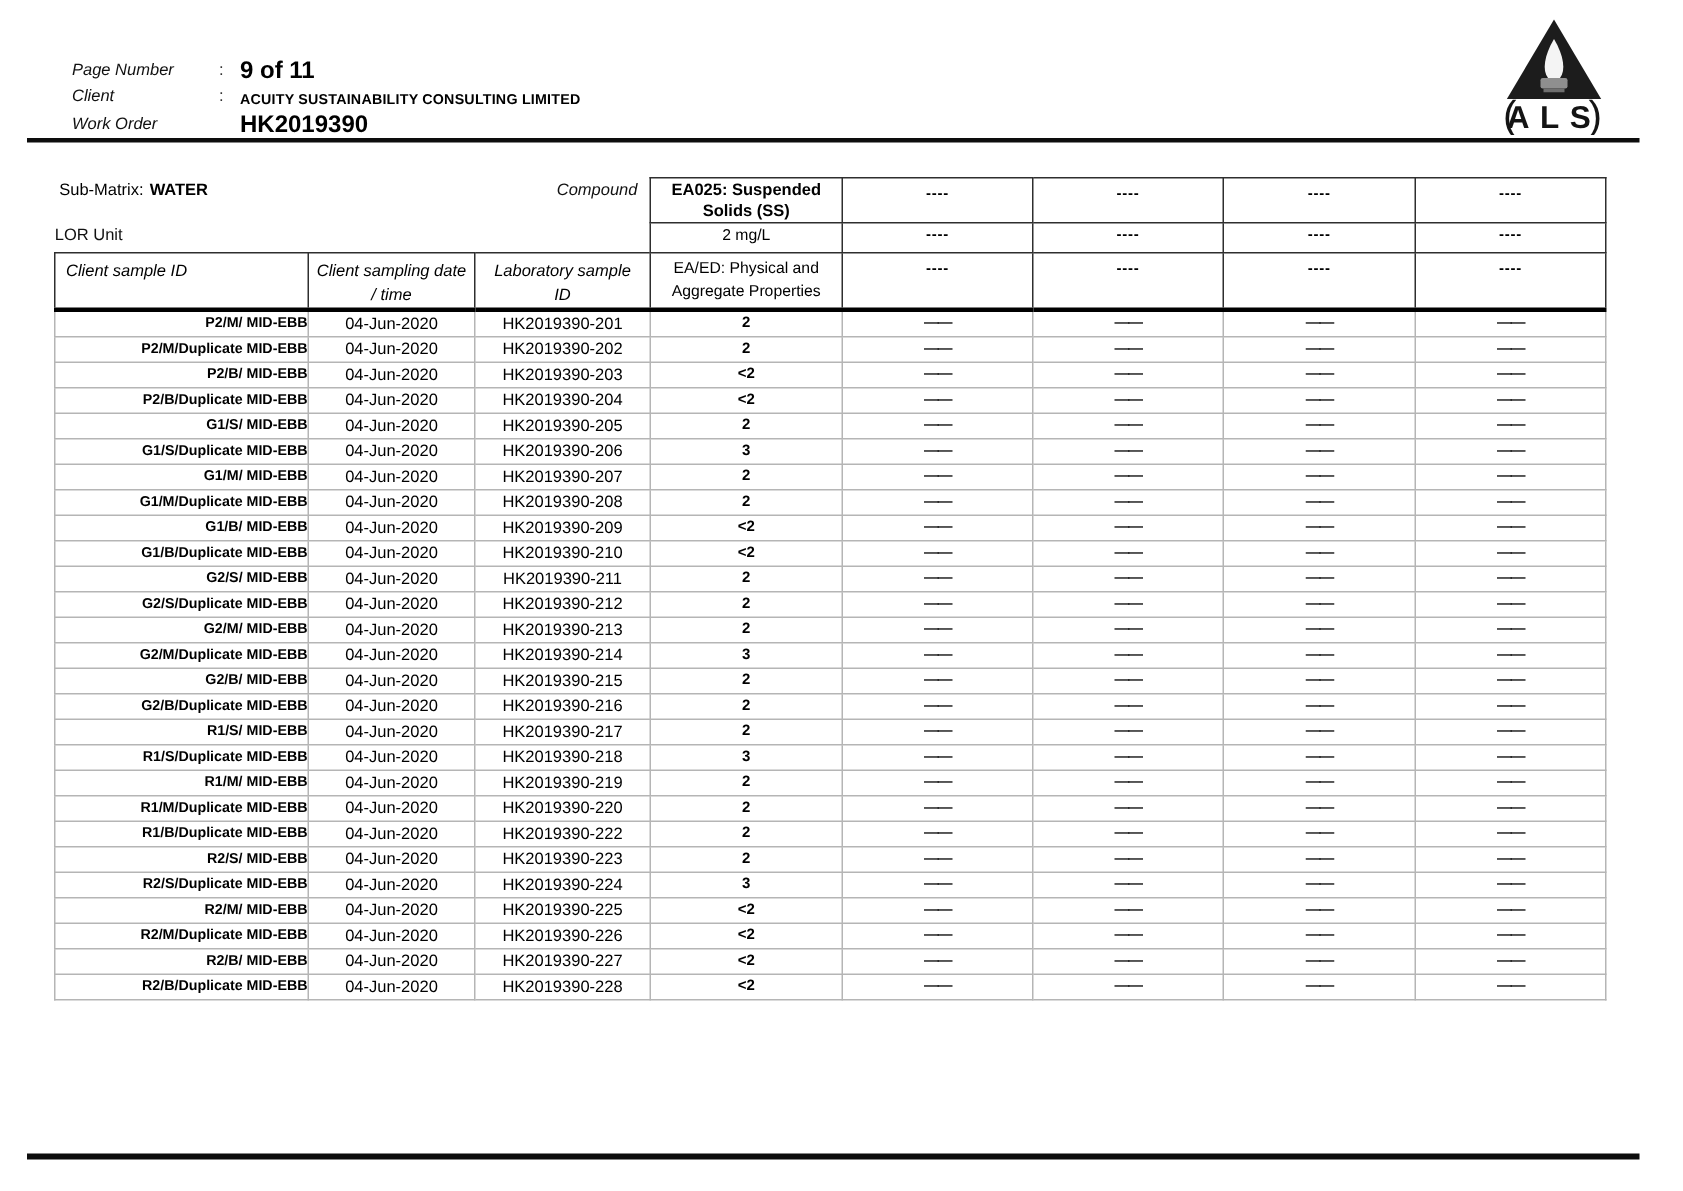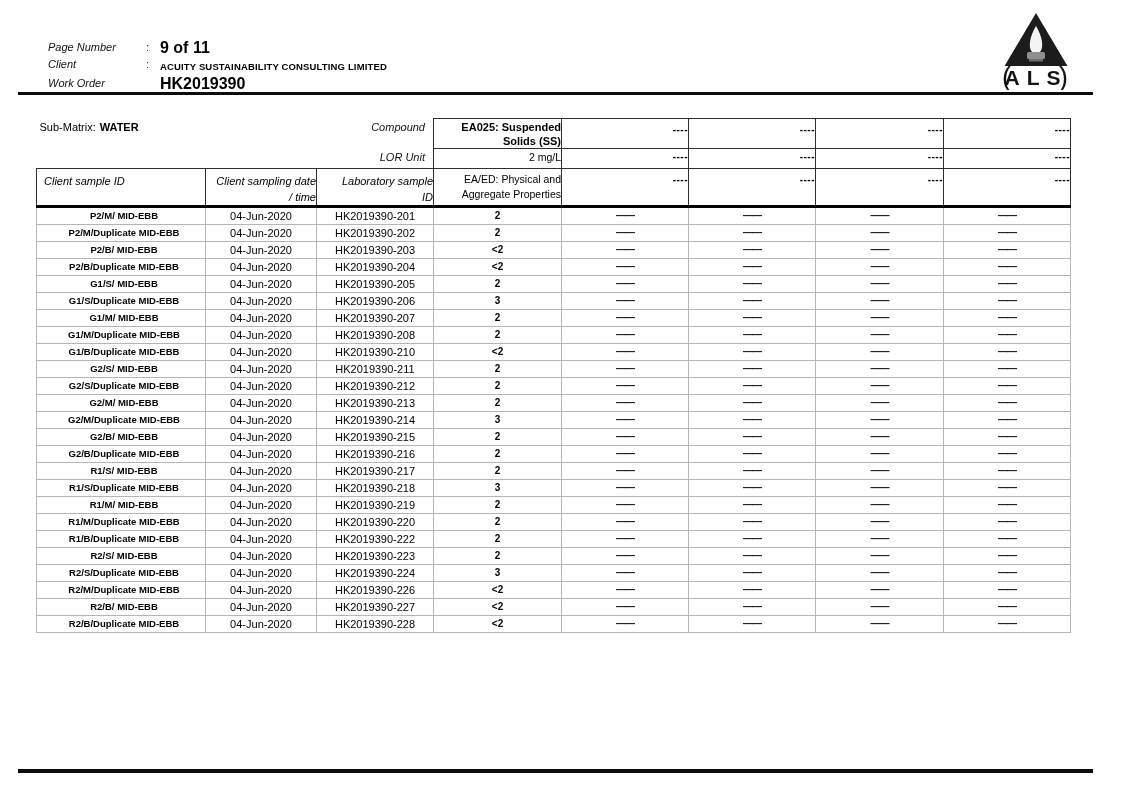--- a/index.html
+++ b/index.html
@@ -29,37 +29,37 @@
   
   thead td { border:none; vertical-align:top; }
   tr.r-compound { height:30px; }
   tr.r-lor { height:20px; }
   tr.r-cols { height:38px; }
   .submatrix-cell { padding:2px 0 0 3px; }
   .submatrix-flex { display:flex; justify-content:space-between; align-items:flex-end; }
   .submatrix { font-size:11px; }
   .submatrix b { font-weight:bold; margin-left:4px; }
   .row-label { font-style:italic; font-size:11px; text-align:right; padding-right:8px; color:#111; }
-  .lor-label-cell { font-style:italic; font-size:11px; text-align:right; padding-right:8px; padding-top:2px; color:#111; }
-  .hb { border:1px solid #2e2e2e; text-align:right; }
+  .lor-label-cell { font-size:11px; text-align:left; padding-right:8px; padding-top:2px; color:#111; }
+  .hb { border:1px solid #2e2e2e; text-align:center; }
   .ea-title { font-weight:bold; font-size:11px; line-height:14px; white-space:pre-line; padding-top:1px; }
   .lor-val { font-size:10.5px; padding-top:2px; }
   .method { font-size:10.5px; line-height:15px; white-space:pre-line; padding-top:3px; }
   .col-h { font-style:italic; font-size:11px; line-height:16px; white-space:pre-line; padding-top:4px; }
   .col-h.left { text-align:left; padding-left:7px; }
   .hdash { font-weight:bold; font-size:10px; letter-spacing:0.5px; }
   tr.r-compound .hdash { padding-top:5px; }
   tr.r-lor .hdash { padding-top:2px; }
   tr.r-cols .hdash { padding-top:5px; }
   tr.r-cols td { border-bottom:3px solid #000; }
 
   
   tbody td { border:1px solid #b5b5b5; height:16px; line-height:16px; text-align:center;
              font-size:11px; vertical-align:middle; }
-  tbody td.sid { text-align:center; padding-left:6px; font-weight:bold; font-size:9.5px; }
+  tbody td.sid { text-align:right; padding-left:6px; font-weight:bold; font-size:9.5px; }
   tbody td.val { font-weight:bold; font-size:10px; }
   tbody td.ddash { font-weight:bold; font-size:10px; letter-spacing:-1px; color:#1a1a1a; }
 </style>
 </head>
 <body>
 
 <div class="page">
 
   <div class="header-info">
     <div class="field-row">
@@ -218,20 +218,30 @@
     <td class="sid">G1/M/Duplicate MID-EBB</td>
     <td class="date">04-Jun-2020</td>
     <td class="lab">HK2019390-208</td>
     <td class="val">2</td>
     <td class="ddash">——</td>
     <td class="ddash">——</td>
     <td class="ddash">——</td>
     <td class="ddash">——</td>
   </tr>
           <tr>
+    <td class="sid">G1/B/ MID-EBB</td>
+    <td class="date">04-Jun-2020</td>
+    <td class="lab">HK2019390-209</td>
+    <td class="val">&lt;2</td>
+    <td class="ddash">——</td>
+    <td class="ddash">——</td>
+    <td class="ddash">——</td>
+    <td class="ddash">——</td>
+  </tr>
+          <tr>
     <td class="sid">G1/B/Duplicate MID-EBB</td>
     <td class="date">04-Jun-2020</td>
     <td class="lab">HK2019390-210</td>
     <td class="val">&lt;2</td>
     <td class="ddash">——</td>
     <td class="ddash">——</td>
     <td class="ddash">——</td>
     <td class="ddash">——</td>
   </tr>
           <tr>
@@ -352,20 +362,30 @@
     <td class="ddash">——</td>
     <td class="ddash">——</td>
     <td class="ddash">——</td>
     <td class="ddash">——</td>
   </tr>
           <tr>
     <td class="sid">R2/S/Duplicate MID-EBB</td>
     <td class="date">04-Jun-2020</td>
     <td class="lab">HK2019390-224</td>
     <td class="val">3</td>
+    <td class="ddash">——</td>
+    <td class="ddash">——</td>
+    <td class="ddash">——</td>
+    <td class="ddash">——</td>
+  </tr>
+          <tr>
+    <td class="sid">R2/M/ MID-EBB</td>
+    <td class="date">04-Jun-2020</td>
+    <td class="lab">HK2019390-225</td>
+    <td class="val">&lt;2</td>
     <td class="ddash">——</td>
     <td class="ddash">——</td>
     <td class="ddash">——</td>
     <td class="ddash">——</td>
   </tr>
           <tr>
     <td class="sid">R2/M/Duplicate MID-EBB</td>
     <td class="date">04-Jun-2020</td>
     <td class="lab">HK2019390-226</td>
     <td class="val">&lt;2</td>

